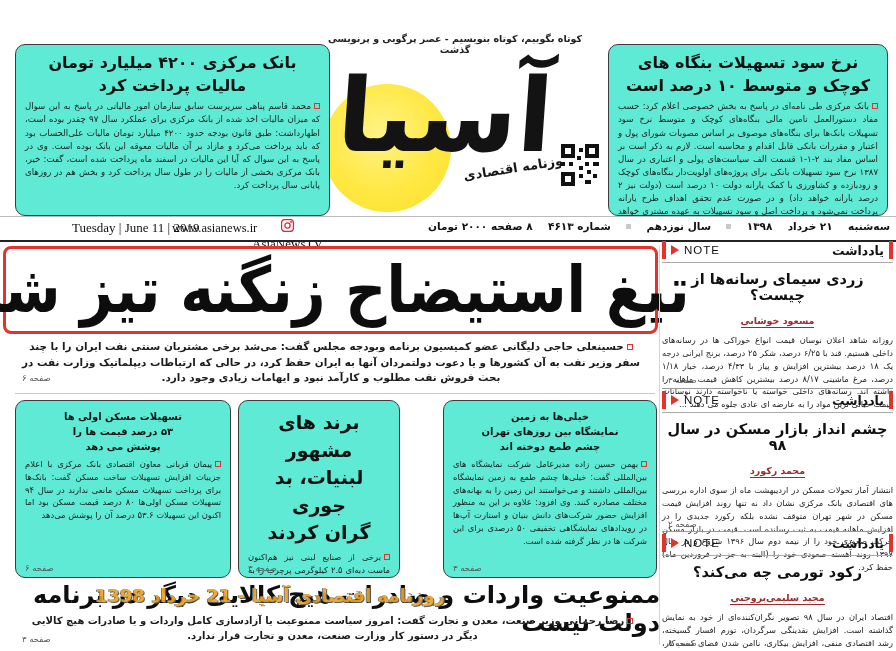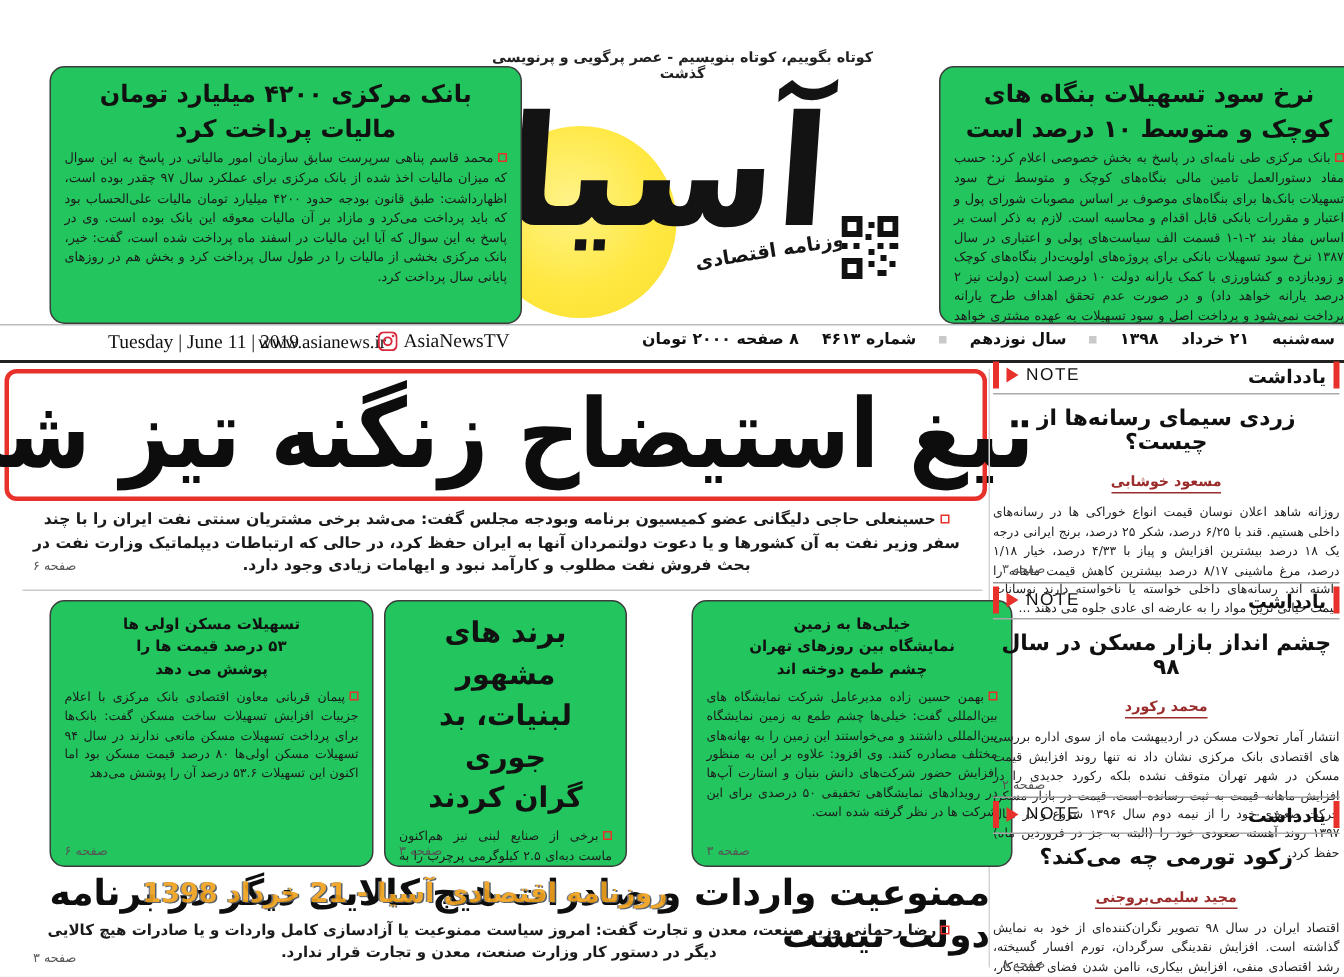--- a/index.html
+++ b/index.html
@@ -12,36 +12,36 @@
   .logo-circle { position:absolute; left:323px; top:84px; width:128px; height:128px; border-radius:50%;
                  background:radial-gradient(circle at 45% 40%, #fff389 0%, #ffe842 55%, #fadf2e 100%); }
   .logo-text { position:absolute; left:310px; top:52px; width:270px; text-align:center;
                font-size:102px; font-weight:bold; color:#131313; line-height:1.25; direction:rtl;
                transform:skewX(-4deg); letter-spacing:-4px; }
   .logo-sub { position:absolute; left:463px; top:160px; font-size:13px; font-weight:bold; color:#151515;
               direction:rtl; transform:rotate(-9deg); }
   .qr { position:absolute; left:561px; top:144px; }
 
   
-  .box { position:absolute; border:1.5px solid #3c3c3c; border-radius:10px; background:#22c55e; overflow:hidden; padding:6px 9px;margin-left:18px; }
+  .box { position:absolute; border:1.5px solid #3c3c3c; border-radius:10px; background:#5eead4; overflow:hidden; padding:6px 9px; }
   .tl-box { left:15px; top:44px; width:315px; height:172px; }
   .tr-box { left:608px; top:44px; width:280px; height:172px; }
   .box-title { white-space:pre-line; text-align:center; direction:rtl; font-weight:bold; color:#111; }
   .tl-box .box-title, .tr-box .box-title { font-size:16px; line-height:1.45; margin-bottom:3px; }
   .box-body { direction:rtl; text-align:justify; color:#1c1c1c; font-size:8.6px; line-height:1.52; }
 
   .bullet { display:inline-block; width:6px; height:6px; border:1.5px solid #e8312a; margin-left:3px; vertical-align:0px; }
 
   
   .datebar-top { position:absolute; left:0; top:216px; width:896px; border-top:1px solid #bbb; }
   .datebar-bot { position:absolute; left:0; top:240px; width:896px; border-top:2px solid #222; }
   .date-en { position:absolute; left:52px; top:220px; font-family:"Liberation Serif", serif; font-size:13px; color:#111;margin-left:20px; }
   .site    { position:absolute; left:172px; top:221px; font-family:"Liberation Serif", serif; font-size:12.5px; color:#111; }
   .ig-wrap { position:absolute; left:252px; top:219px; display:flex; align-items:center; gap:4px;
-             font-family:"Liberation Serif", serif; font-size:13px; color:#111; }
+             font-family:"Liberation Serif", serif; font-size:13px; color:#111;flex-direction:column; }
   .fa-dates { position:absolute; left:428px; top:220px; width:462px; direction:rtl; display:flex;
               justify-content:space-between; align-items:center; font-size:10.5px; font-weight:bold; color:#111; }
   .sqsep { width:5px; height:5px; background:#c9c9c9; display:inline-block; }
 
   
   .lead-box { position:absolute; left:3px; top:246px; width:655px; height:88px; border:3.5px solid #e8312a;
               border-radius:8px; display:flex; align-items:center; justify-content:center; }
   .lead-box h1 { font-size:57px; font-weight:bold; color:#0d0d0d; direction:rtl; letter-spacing:-2px;
                  transform:scaleY(1.12); white-space:nowrap; }
   .lead-body { position:absolute; left:20px; top:339px; width:622px; direction:rtl; text-align:center;

